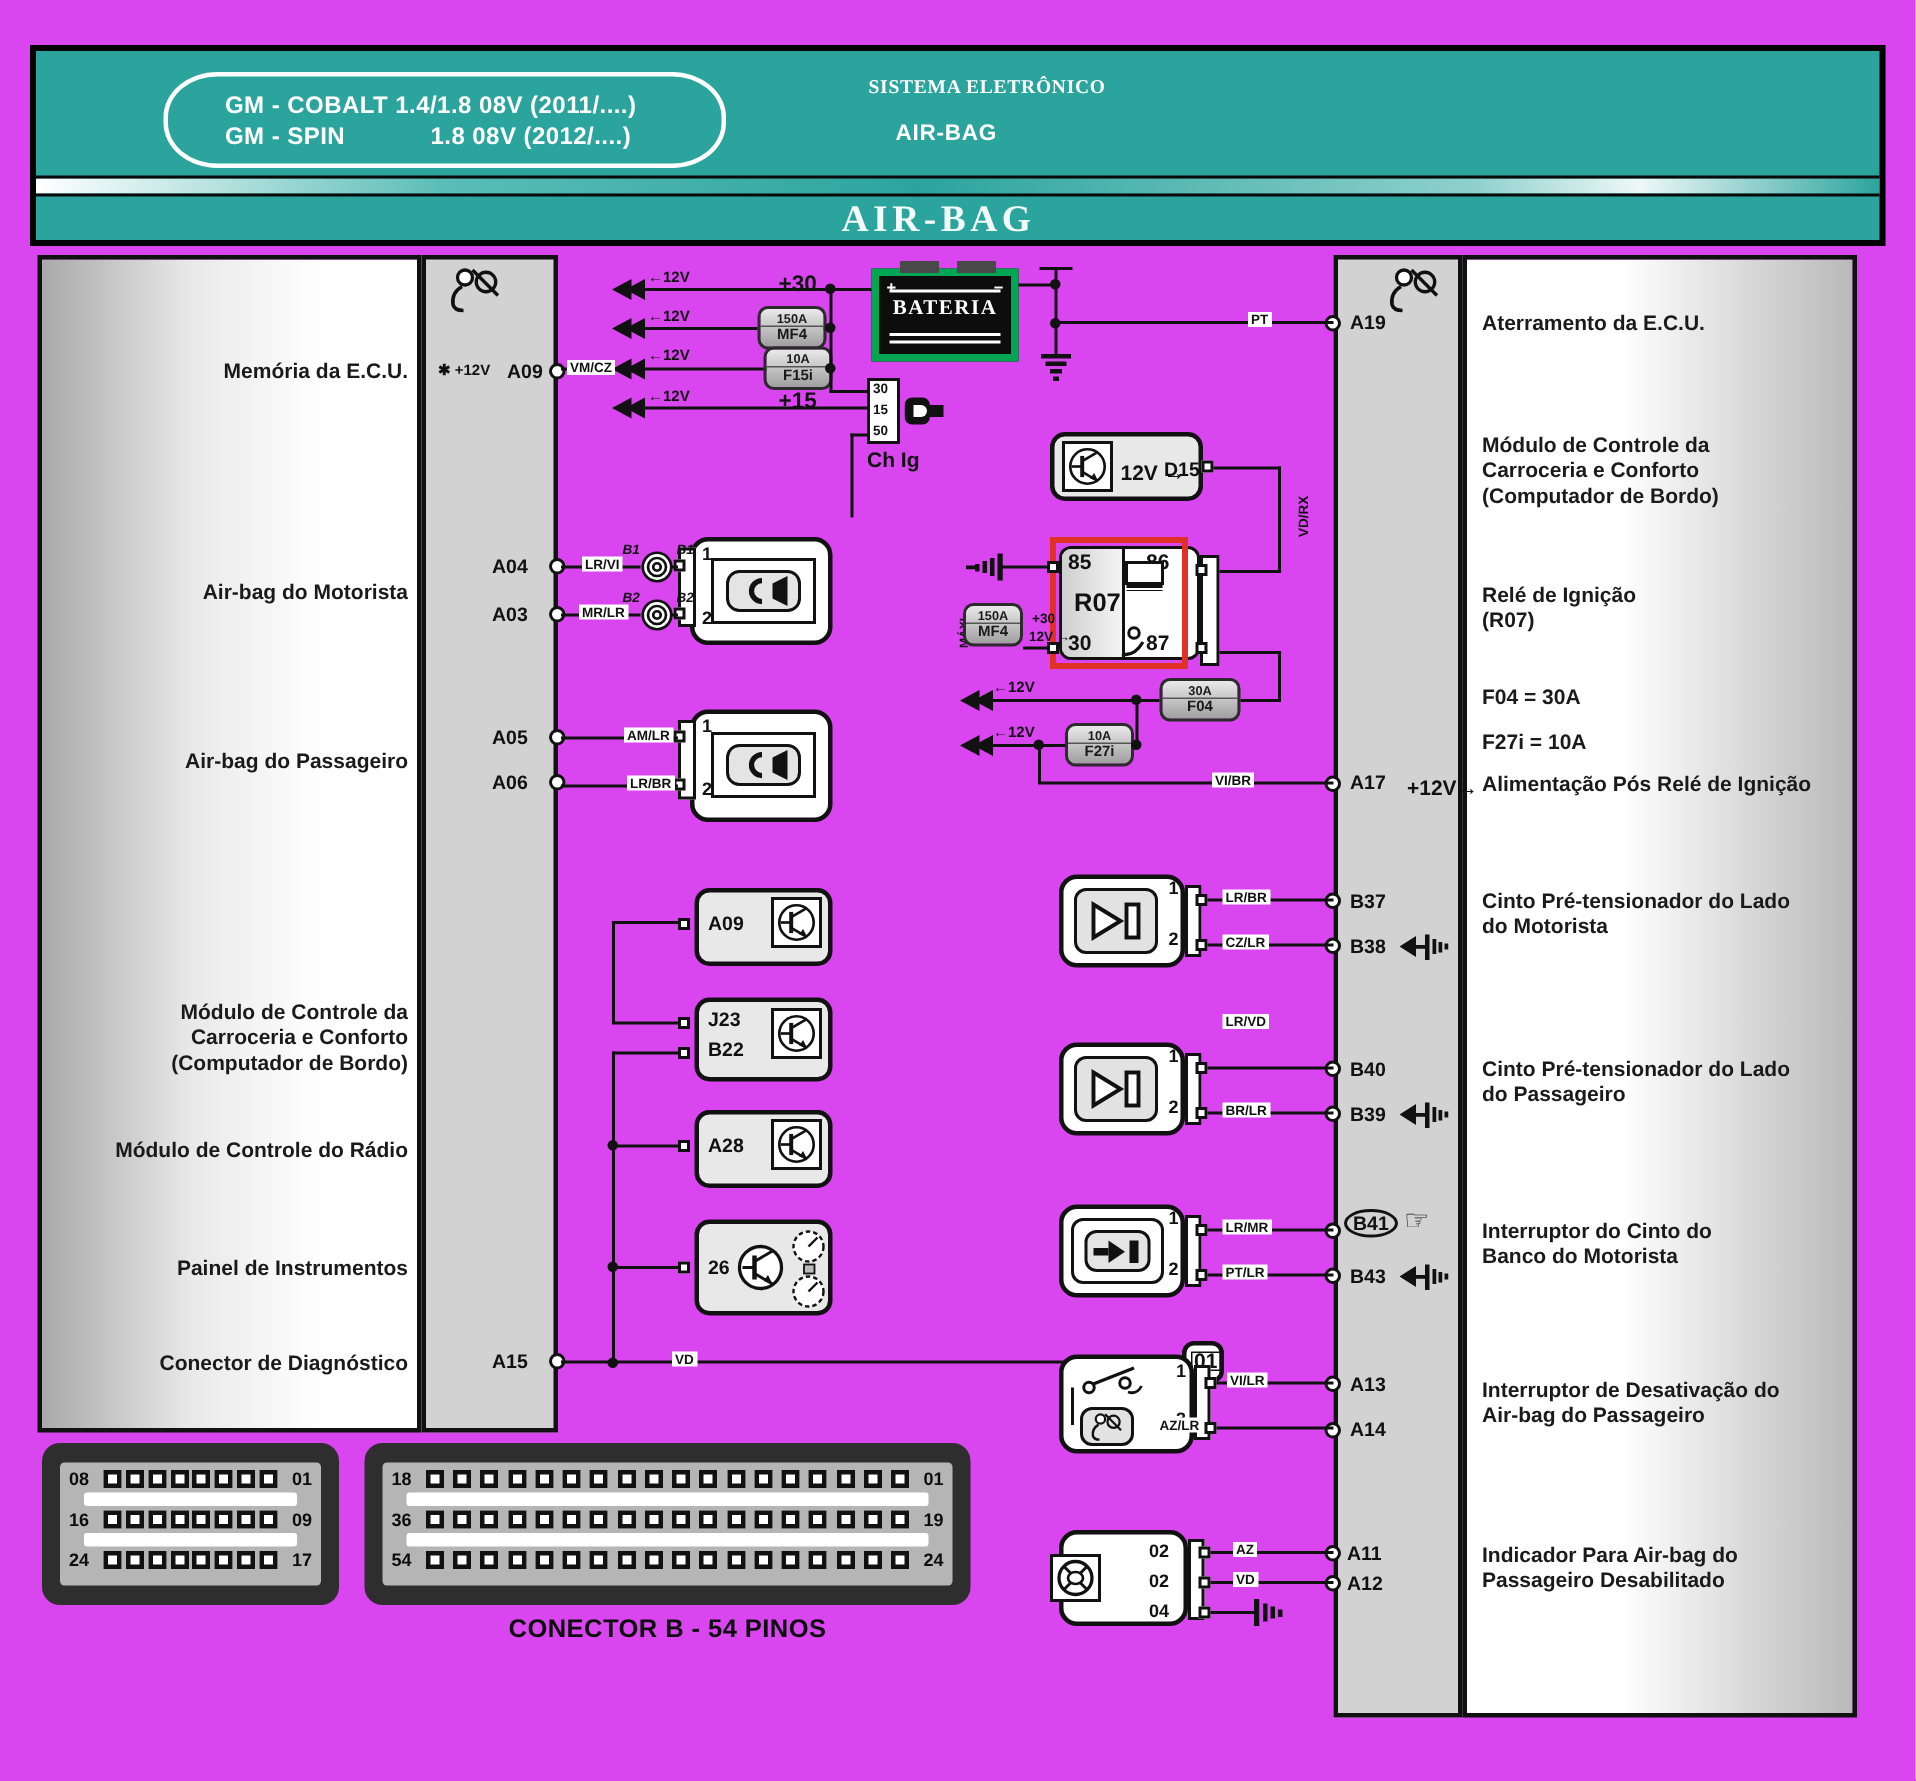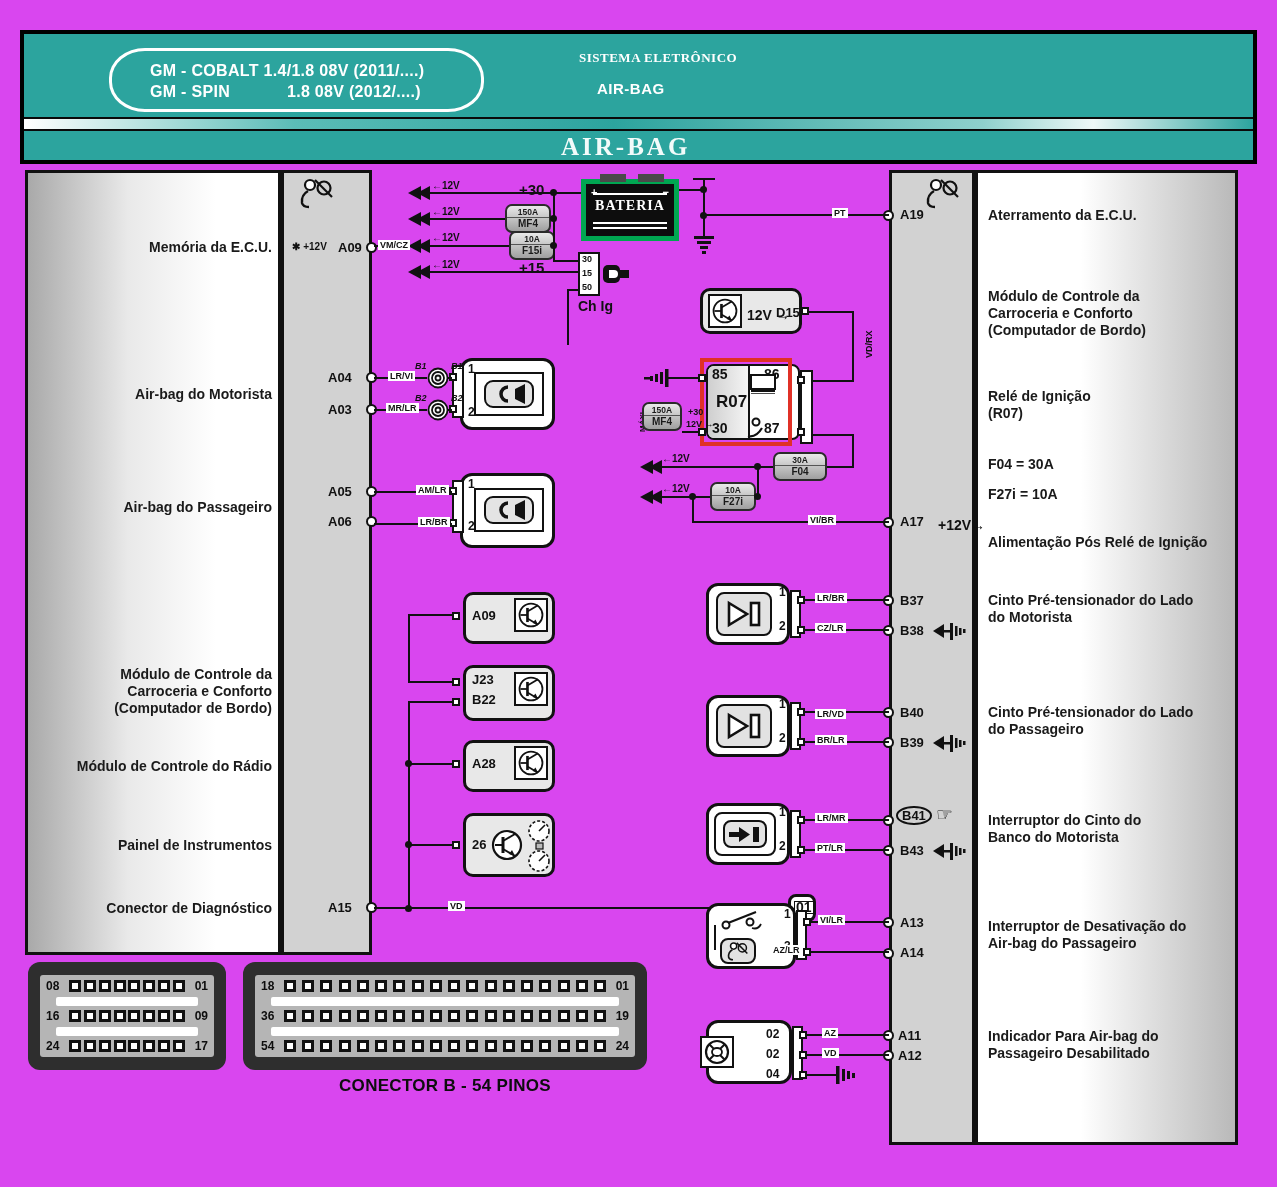--- a/index.html
+++ b/index.html
@@ -49,21 +49,21 @@
   
   #bat{position:absolute;left:581px;top:179px;width:98px;height:62px;background:#0d0d0d;border:5px solid var(--green);color:#fff}
   #bat .bt{position:absolute;top:14px;left:0;width:100%;text-align:center;font-family:"Liberation Serif",serif;font-weight:bold;font-size:14px;letter-spacing:1px}
   #bat .ln{position:absolute;left:7px;right:7px;height:2px;background:#fff}
   
   #relaybody{position:absolute;left:706px;top:364px;width:94px;height:76px;border:2.5px solid var(--ink);border-radius:8px;background:#fff;overflow:hidden}
   #relaybody .grad{position:absolute;left:0;top:0;width:42px;height:100%;background:linear-gradient(90deg,#cfcfcf,#f4f4f4);border-right:2px solid var(--ink)}
   #redframe{position:absolute;left:700px;top:358px;width:92px;height:88px;border:4px solid var(--red)}
   
   .conn{position:absolute;background:#2e2e2e;border-radius:12px}
-  .cinner{position:absolute;left:12px;right:12px;top:13px;bottom:13px;background:#b5b5b5;border-radius:3px;display:flex;flex-direction:column;justify-content:space-between;padding:4px 6px}
+  .cinner{position:absolute;left:12px;right:12px;top:13px;bottom:13px;background:#b5b5b5;border-radius:3px;display:flex;flex-direction:column;padding:4px 6px}
   .crow{display:flex;align-items:center}
   .cnum{font-weight:bold;font-size:12px;color:#0d0d0d;width:20px}
   .cnum.r{text-align:right}
   .cpins{flex:1;display:flex;justify-content:space-between;align-items:center;padding:0 3px}
   .csq{width:12px;height:12px;background:#fff;border:3px solid #111}
   .cstrip{height:9px;background:#fff;border-radius:2px;margin:2px 10px}
   .ctitle{position:absolute;font-weight:bold;font-size:17px;color:#0d0d0d;letter-spacing:.3px;text-align:center}
   .vdrx{position:absolute;font-weight:bold;font-size:9px;color:var(--ink);transform:rotate(-90deg);transform-origin:left top;white-space:nowrap}
   .hand{position:absolute;font-size:19px;color:var(--ink);line-height:19px}
   .star12{position:absolute;font-weight:bold;font-size:10px;color:var(--ink);white-space:nowrap}
@@ -110,21 +110,21 @@
   <div class="llabel" style="top:900px">Conector de Diagnóstico</div>
 
   <div class="rlabel" style="top:207px">Aterramento da E.C.U.</div>
   <div class="rlabel" style="top:288px">Módulo de Controle da
 Carroceria e Conforto
 (Computador de Bordo)</div>
   <div class="rlabel" style="top:388px">Relé de Ignição
 (R07)</div>
   <div class="rlabel" style="top:456px">F04 = 30A</div>
   <div class="rlabel" style="top:486px">F27i = 10A</div>
-  <div class="rlabel" style="top:534px">Alimentação Pós Relé de Ignição</div>
+  <div class="rlabel" style="top:514px">Alimentação Pós Relé de Ignição</div>
   <div class="rlabel" style="top:592px">Cinto Pré-tensionador do Lado
 do Motorista</div>
   <div class="rlabel" style="top:704px">Cinto Pré-tensionador do Lado
 do Passageiro</div>
   <div class="rlabel" style="top:812px">Interruptor do Cinto do
 Banco do Motorista</div>
   <div class="rlabel" style="top:918px">Interruptor de Desativação do
 Air-bag do Passageiro</div>
   <div class="rlabel" style="top:1028px">Indicador Para Air-bag do
 Passageiro Desabilitado</div>
@@ -532,21 +532,21 @@
         <path d="M4 3 L22 14 L4 25 Z" fill="#fff" stroke="#111" stroke-width="2.6"></path>
         <rect x="26" y="3" width="8" height="22" fill="#fff" stroke="#111" stroke-width="2.6"></rect>
       </svg>
   </div>
   <div class="bracket" style="left:790px;top:702px;width:11px;height:48px"></div>
   <div class="pinsq" style="left:797px;top:708px"></div>
   <div class="pinsq" style="left:797px;top:738px"></div>
   <div class="num" style="left:779px;top:697px">1</div>
   <div class="num" style="left:779px;top:731px">2</div>
   <div class="hw" style="left:805px;top:711px;width:84px"></div>
-  <div class="wl" style="left:815px;top:709px">LR/VD</div>
+  <div class="wl" style="left:815px;top:676px">LR/VD</div>
   <div class="hw" style="left:805px;top:741px;width:84px"></div>
   <div class="wl" style="left:815px;top:735px">BR/LR</div>
 
   <div class="devbox" style="left:706px;top:803px;width:84px;height:62px"></div>
   <div class="innergray" style="left:714px;top:812px;width:62px;height:44px;background:#fff">
     <svg width="46" height="30" viewBox="0 0 46 30">
         <rect x="2" y="2" width="42" height="26" rx="7" fill="#e4e4e4" stroke="#111" stroke-width="2"></rect>
         <rect x="7" y="13" width="10" height="5" fill="#111"></rect>
         <polygon points="17,8 28,15.5 17,23" fill="#111"></polygon>
         <rect x="31" y="8" width="6" height="15" fill="#111"></rect>

